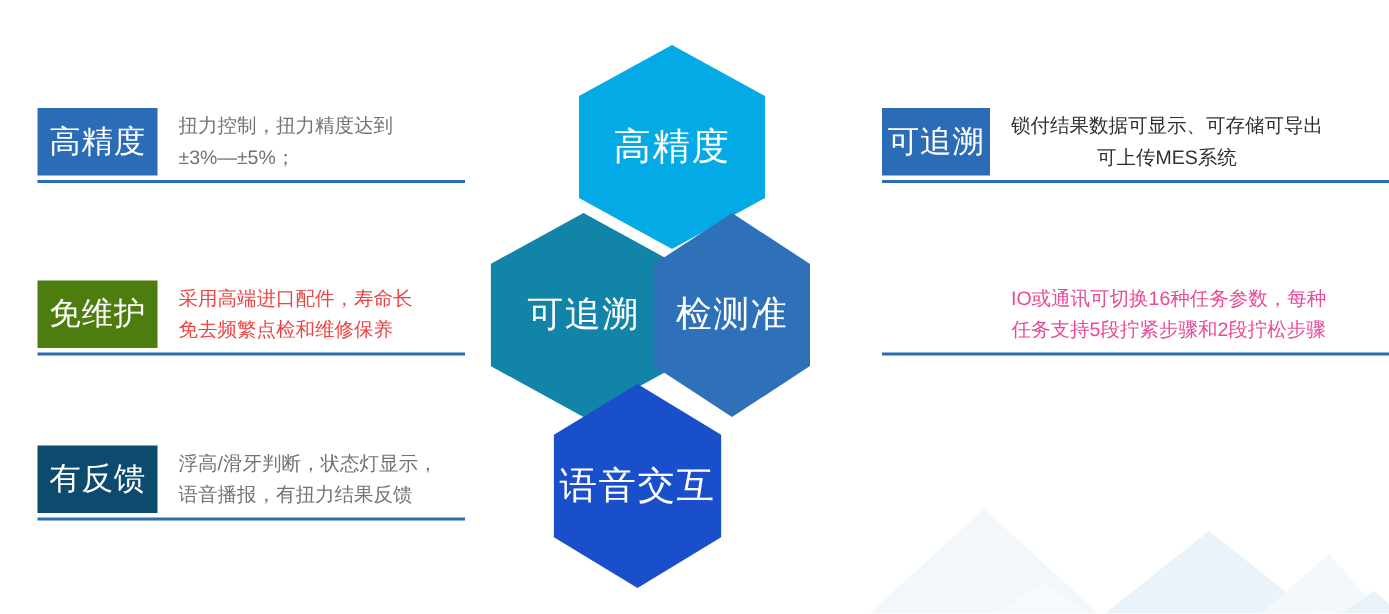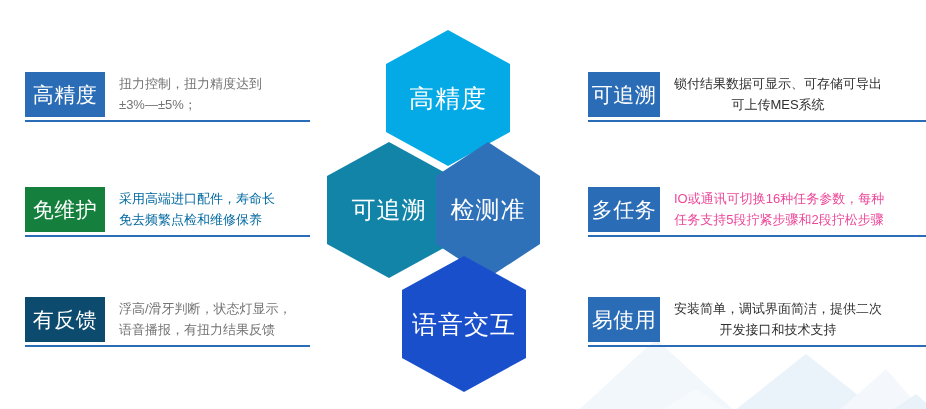--- a/index.html
+++ b/index.html
@@ -90,21 +90,21 @@
   .hex span {
     color: #ffffff;
     font-size: 24px;
     letter-spacing: 1px;
     line-height: 1;
     font-family: "Liberation Sans", "DejaVu Sans", sans-serif;
   }
   #hex-top    { left: 386px; top: 30px;  width: 124px; height: 136px; }
   #hex-left   { left: 327px; top: 142px; width: 124px; height: 136px; }
   #hex-right  { left: 436px; top: 142px; width: 104px; height: 136px; }
-  #hex-bottom { left: 402px; top: 256px; width: 124px; height: 136px; }
+  #hex-bottom { left: 369px; top: 256px; width: 112px; height: 136px; }
   #hex-top span    { font-size: 25px; }
   #hex-bottom span { font-size: 25px; }
 </style>
 </head>
 <body>
 
 <div id="stage" style="background: rgb(255, 255, 255);">
 
   <svg class="watermark" viewBox="0 0 420 150" preserveAspectRatio="none" aria-hidden="true">
     <polygon points="0,150 120,40 240,150" fill="#f2f7fc"></polygon>
@@ -115,53 +115,46 @@
   </svg>
 
   <div class="feature left" style="top:72px;">
     <div class="tag" style="background: rgb(42, 108, 181);">高精度</div>
     <div class="desc" style="color: #737373;">扭力控制，扭力精度达到
 ±3%—±5%；</div>
     <div class="rule" style="background: rgb(42, 108, 181);"></div>
   </div>
 
   <div class="feature left" style="top:187px;">
-    <div class="tag" style="background: #15803d;">免维护</div>
-    <div class="desc" style="color: #0369a1;">采用高端进口配件，寿命长
+    <div class="tag" style="background: #4d7c0f;">免维护</div>
+    <div class="desc" style="color: #ef4444;">采用高端进口配件，寿命长
 免去频繁点检和维修保养</div>
     <div class="rule" style="background: rgb(42, 108, 181);"></div>
   </div>
 
   <div class="feature left" style="top:297px;">
     <div class="tag" style="background: #0c4a6e;">有反馈</div>
     <div class="desc" style="color: #737373;">浮高/滑牙判断，状态灯显示，
 语音播报，有扭力结果反馈</div>
     <div class="rule" style="background: rgb(42, 108, 181);"></div>
   </div>
 
   <div class="feature right" style="top:72px;">
     <div class="tag" style="background: rgb(42, 108, 181);">可追溯</div>
     <div class="desc" style="color: rgb(47, 47, 47);">锁付结果数据可显示、可存储可导出
 可上传MES系统</div>
     <div class="rule" style="background: rgb(42, 108, 181);"></div>
   </div>
 
   <div class="feature right" style="top:187px;">
-    <div class="tag" style="background: rgb(42, 108, 181);">多任务</div>
     <div class="desc" style="color: #ec4899;">IO或通讯可切换16种任务参数，每种
 任务支持5段拧紧步骤和2段拧松步骤</div>
     <div class="rule" style="background: rgb(42, 108, 181);"></div>
   </div>
 
-  <div class="feature right" style="top:297px;">
-    <div class="tag" style="background: rgb(42, 108, 181);">易使用</div>
-    <div class="desc" style="color: rgb(47, 47, 47);">安装简单，调试界面简洁，提供二次
-开发接口和技术支持</div>
-    <div class="rule" style="background: rgb(42, 108, 181);"></div>
-  </div>
 
   <div id="hex-top" class="hex" style="background: rgb(3, 170, 230);">
     <span>高精度</span>
   </div>
 
   <div id="hex-left" class="hex" style="background: rgb(18, 132, 168);">
     <span>可追溯</span>
   </div>
 
   <div id="hex-right" class="hex" style="background: rgb(46, 113, 184);">

